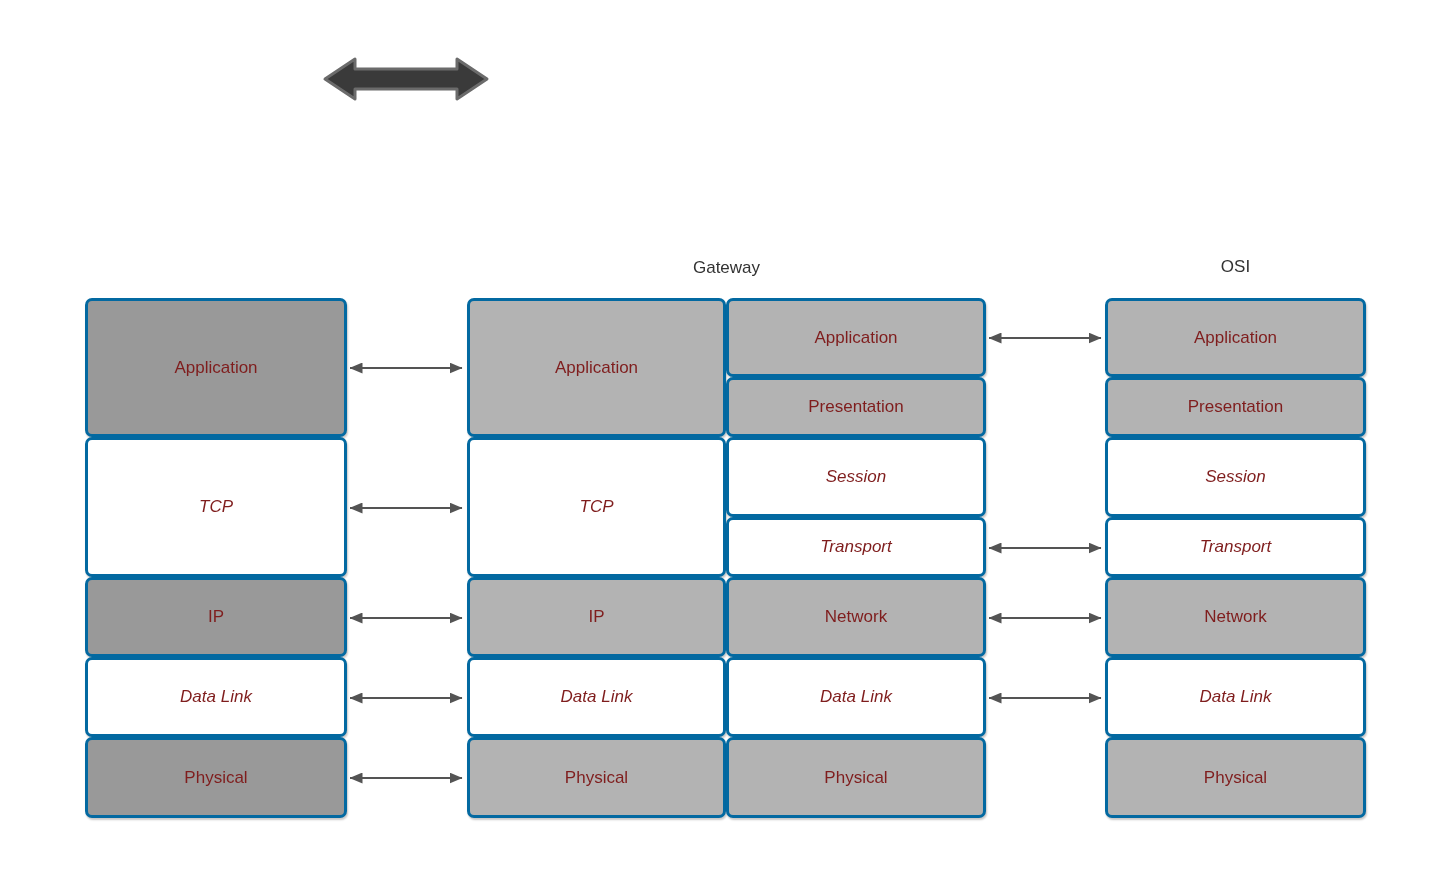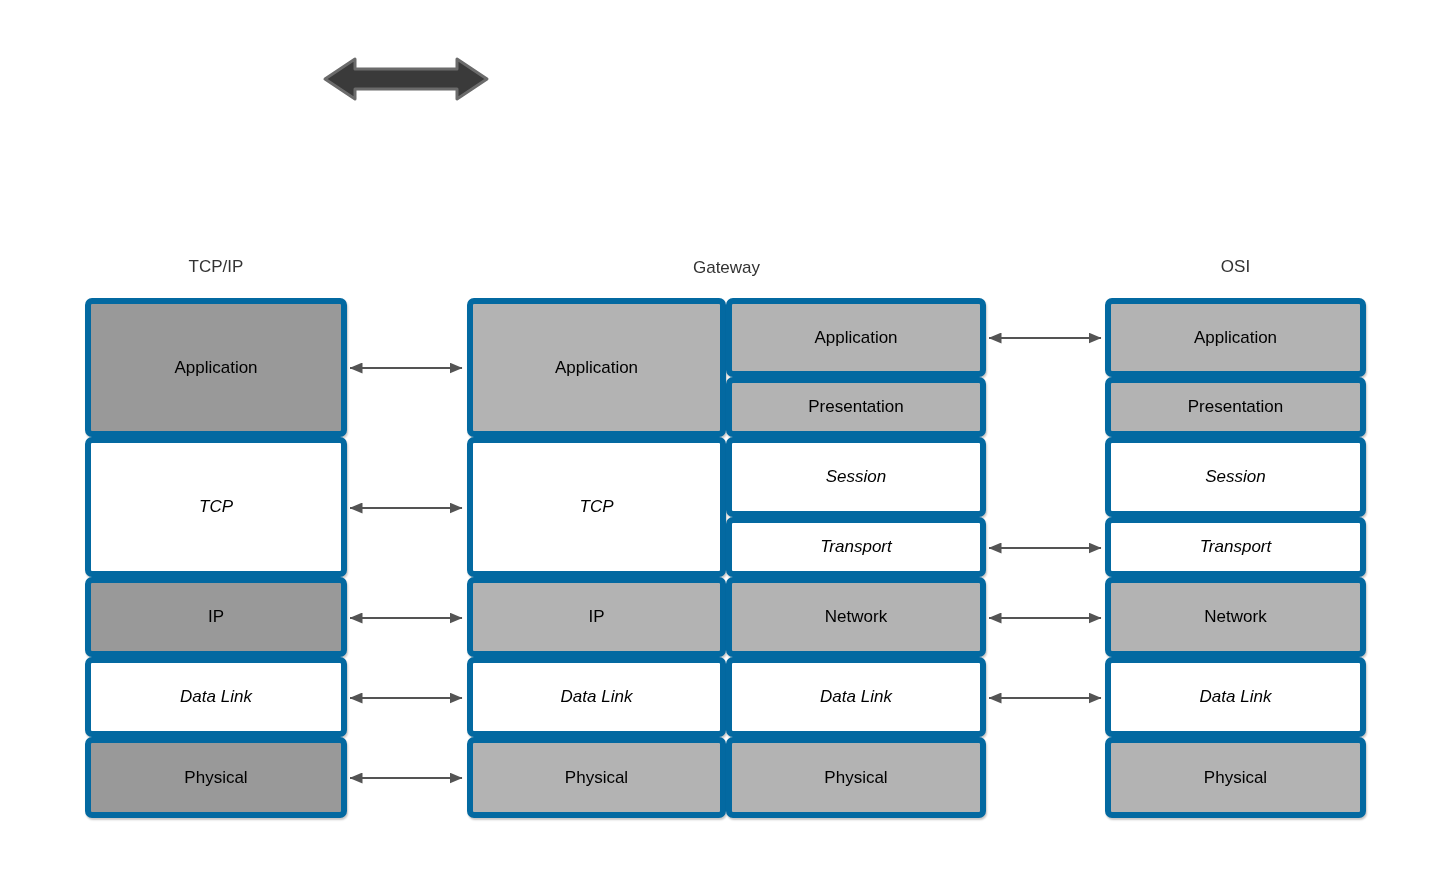--- a/index.html
+++ b/index.html
@@ -19,27 +19,27 @@
     position: absolute;
     font-size: 17px;
     line-height: 22px;
     color: #333333;
     text-align: center;
     white-space: nowrap;
   }
   .box {
     position: absolute;
     box-sizing: border-box;
-    border: 6px solid #0369a1;
+    border: 3px solid #0369a1;
     border-radius: 7px;
     display: flex;
     align-items: center;
     justify-content: center;
     font-size: 17px;
-    color: #000000;
+    color: #7f1d1d;
     box-shadow: 1px 2px 2px rgba(0,0,0,0.22);
     text-align: center;
   }
   .fill-dark  { background: #999999; }
   .fill-light { background: #b3b3b3; }
   .fill-white { background: #ffffff; font-style: italic; }
   svg.overlay {
     position: absolute;
     left: 0; top: 0;
     width: 1452px;
@@ -66,21 +66,20 @@
     <line x1="350" y1="618" x2="462" y2="618" stroke="#545454" stroke-width="2" marker-start="url(#arrw)" marker-end="url(#arrw)"></line>
     <line x1="350" y1="698" x2="462" y2="698" stroke="#545454" stroke-width="2" marker-start="url(#arrw)" marker-end="url(#arrw)"></line>
     <line x1="350" y1="778" x2="462" y2="778" stroke="#545454" stroke-width="2" marker-start="url(#arrw)" marker-end="url(#arrw)"></line>
 
     <line x1="989" y1="338" x2="1101" y2="338" stroke="#545454" stroke-width="2" marker-start="url(#arrw)" marker-end="url(#arrw)"></line>
     <line x1="989" y1="548" x2="1101" y2="548" stroke="#545454" stroke-width="2" marker-start="url(#arrw)" marker-end="url(#arrw)"></line>
     <line x1="989" y1="618" x2="1101" y2="618" stroke="#545454" stroke-width="2" marker-start="url(#arrw)" marker-end="url(#arrw)"></line>
     <line x1="989" y1="698" x2="1101" y2="698" stroke="#545454" stroke-width="2" marker-start="url(#arrw)" marker-end="url(#arrw)"></line>
   </svg>
 
-  <div class="col-title" style="left:85px; top:256px; width:262px;">TCP/IP</div>
   <div class="col-title" style="left:1105px; top:256px; width:261px;">OSI</div>
   <div class="col-title" style="left:467px; top:257px; width:519px;">Gateway</div>
 
   <div class="box fill-dark" style="left:85px; top:298px; width:262px; height:139px;">Application</div>
   <div class="box fill-white" style="left:85px; top:437px; width:262px; height:140px;">TCP</div>
   <div class="box fill-dark" style="left:85px; top:577px; width:262px; height:80px;">IP</div>
   <div class="box fill-white" style="left:85px; top:657px; width:262px; height:80px;">Data Link</div>
   <div class="box fill-dark" style="left:85px; top:737px; width:262px; height:81px;">Physical</div>
 
   <div class="box fill-light" style="left:467px; top:298px; width:259px; height:139px;">Application</div>

